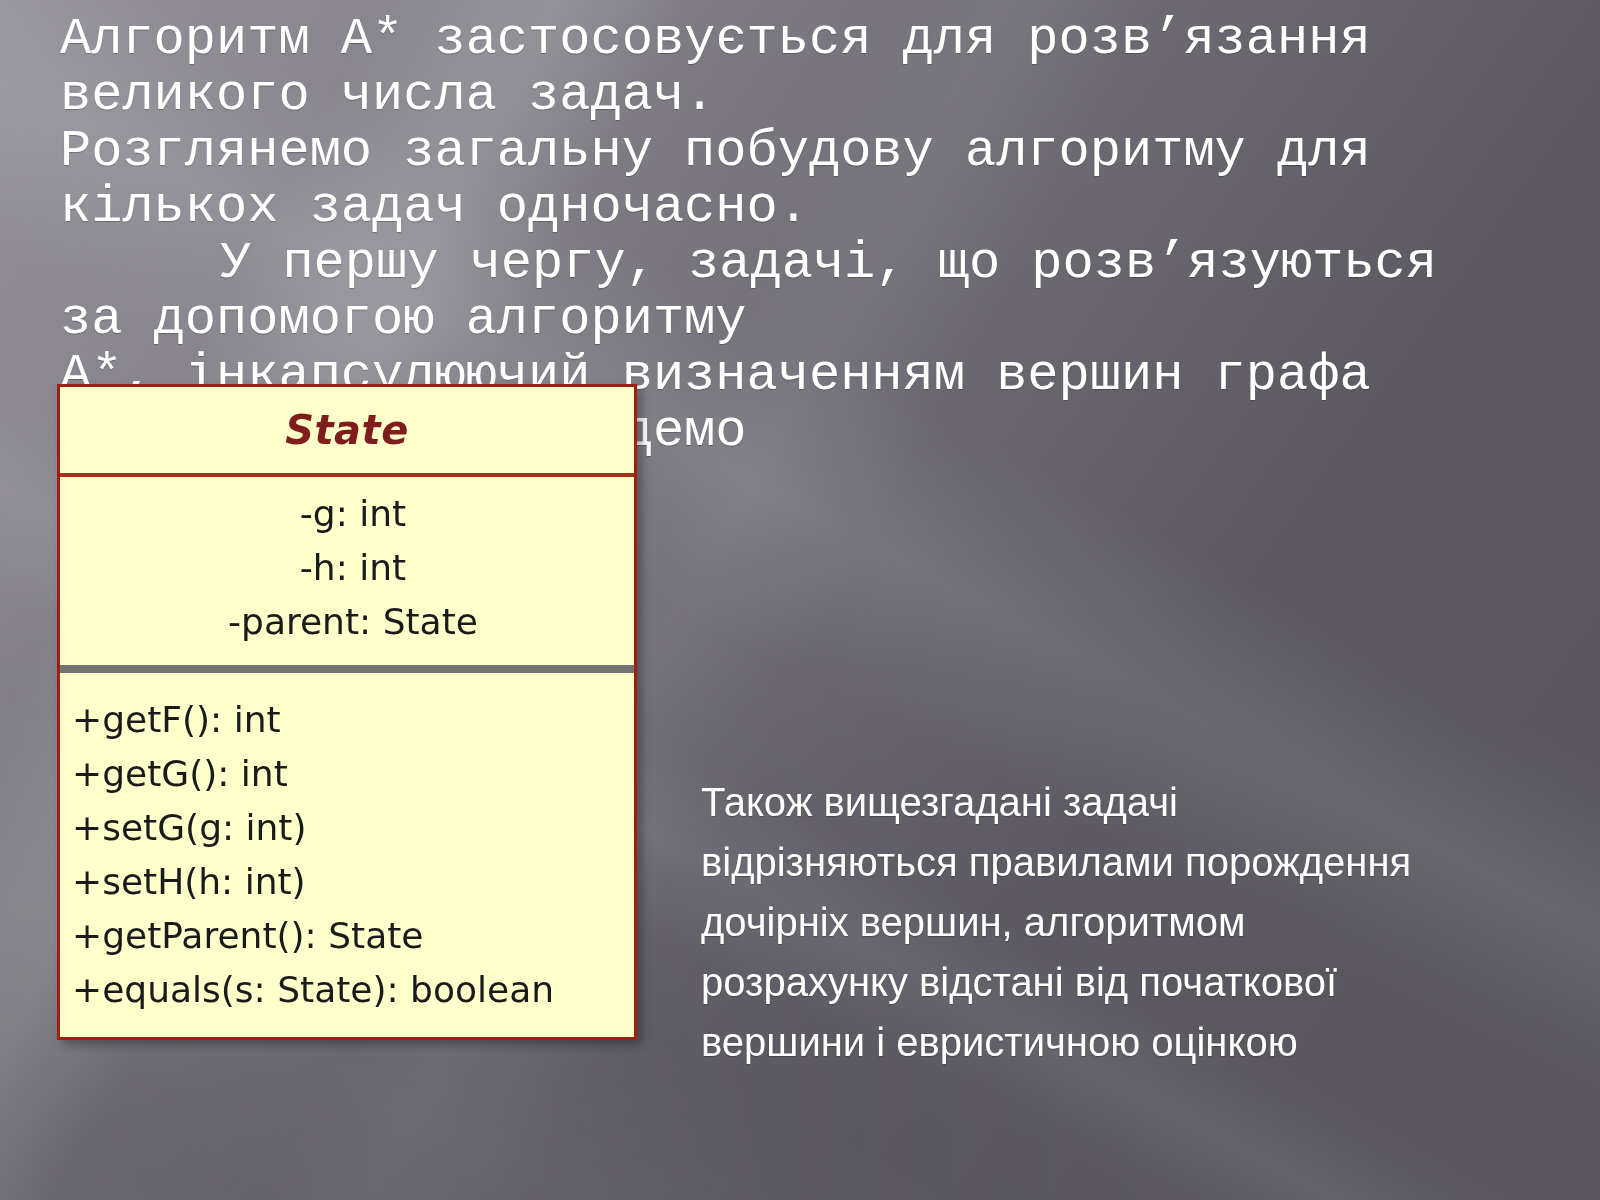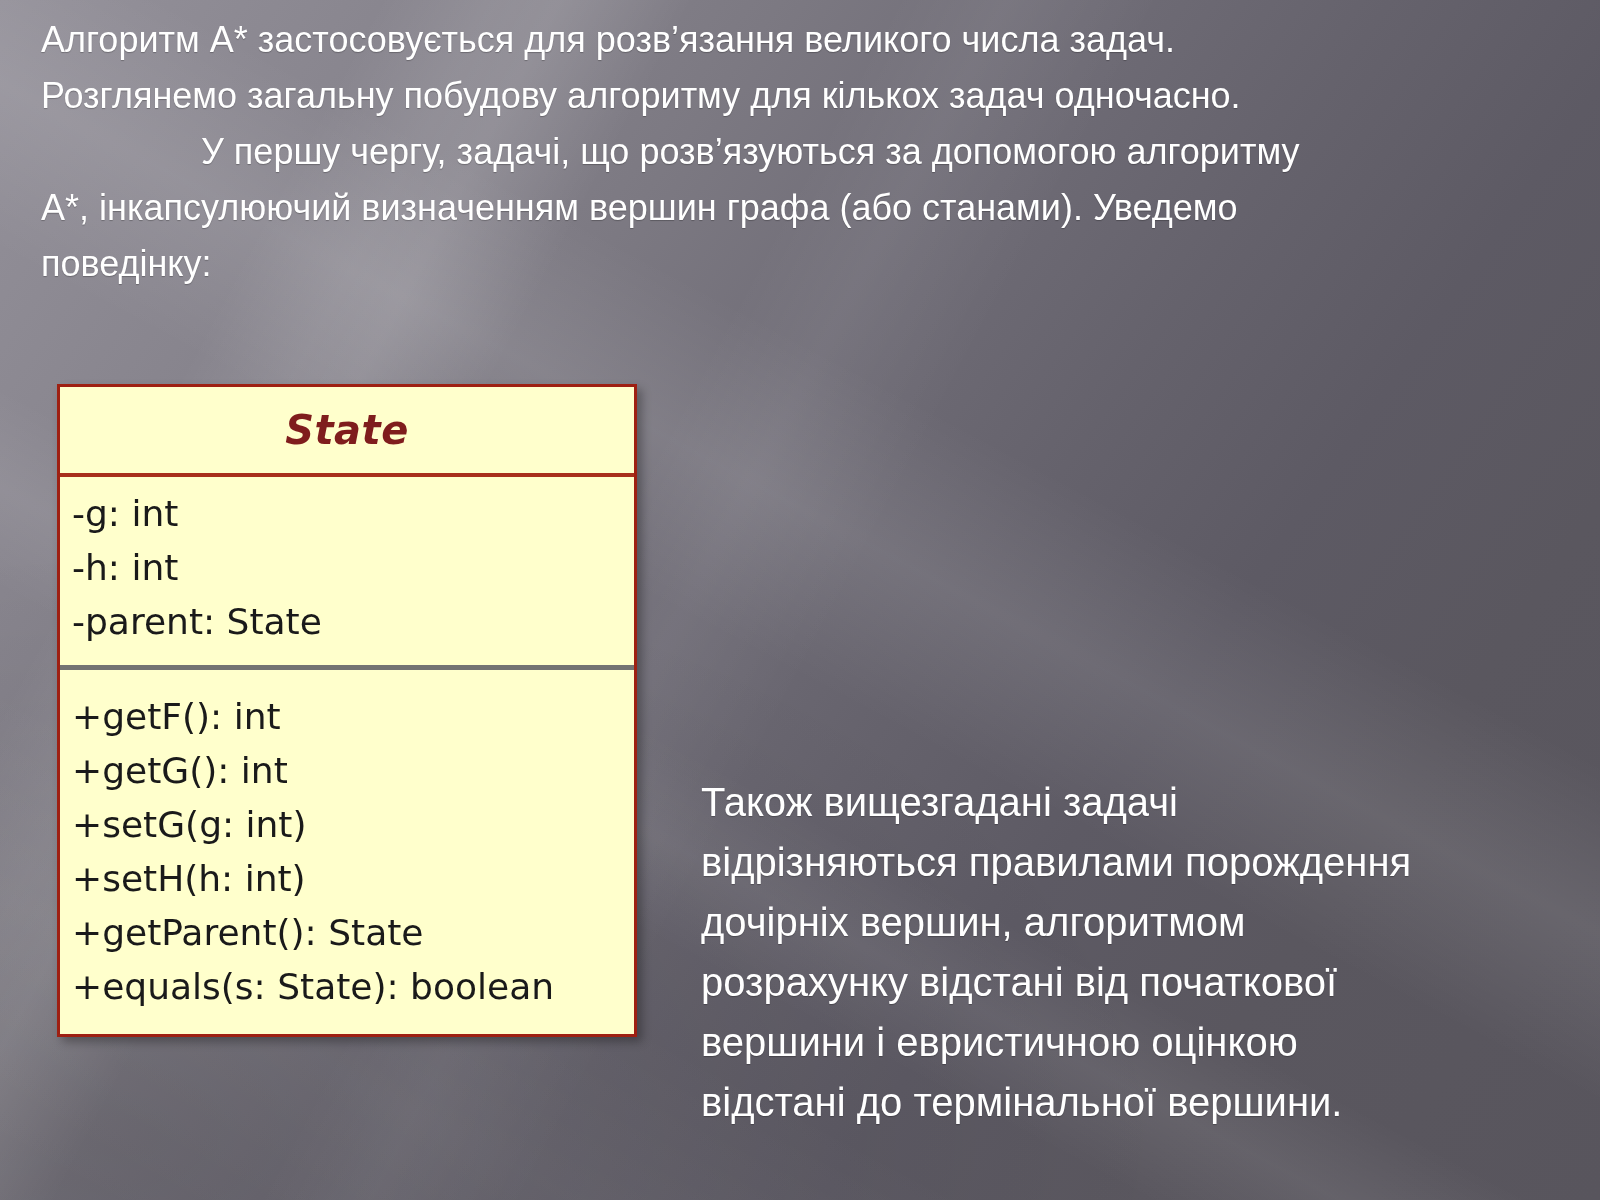--- a/index.html
+++ b/index.html
@@ -83,26 +83,26 @@
     position: absolute;
     inset: 0;
     background: radial-gradient(ellipse 120% 90% at 8% 95%,
       rgba(0,0,0,0.13) 0%, rgba(0,0,0,0.0) 55%);
     pointer-events: none;
   }
 
   
   .serif-block {
     position: absolute;
-    left: 41px;
+    left: 60px;
     top: 12px;
     width: 1400px;
     color: #ffffff;
-    font-family: Liberation Sans, sans-serif;
-    font-size: 36px;
+    font-family: Liberation Mono, monospace;
+    font-size: 52px;
     line-height: 56px;
     text-shadow: 0 1px 1px rgba(0,0,0,0.25);
   }
   .serif-block p {
     margin: 0;
   }
   .serif-block p.indent {
     text-indent: 160px;
   }
 
@@ -129,22 +129,23 @@
     font-weight: bold;
     font-style: italic;
     font-size: 40px;
     color: #7f1d1d;
     letter-spacing: 0.5px;
   }
   .uml-section {
     padding: 10px 0 12px 12px;
   }
   .uml-attrs {
-    border-bottom: 5px solid #737373;
+    border-bottom: 8px solid #737373;
     padding-bottom: 16px;
+    text-align: center;
   }
   .uml-line {
     font-family: "DejaVu Sans", sans-serif;
     font-size: 36px;
     line-height: 54px;
     color: #1a1a1a;
     white-space: nowrap;
   }
   .uml-ops {
     padding-top: 20px;
@@ -205,16 +206,15 @@
     </div>
 
   </div>
 
   <div class="sans-block">
     <p>Також вищезгадані задачі</p>
     <p>відрізняються правилами порождення</p>
     <p>дочірніх вершин, алгоритмом</p>
     <p>розрахунку відстані від початкової</p>
     <p>вершини і евристичною оцінкою</p>
-    <p>відстані до термінальної вершини.</p>
   </div>
 
 </div>
 
 </body></html>

